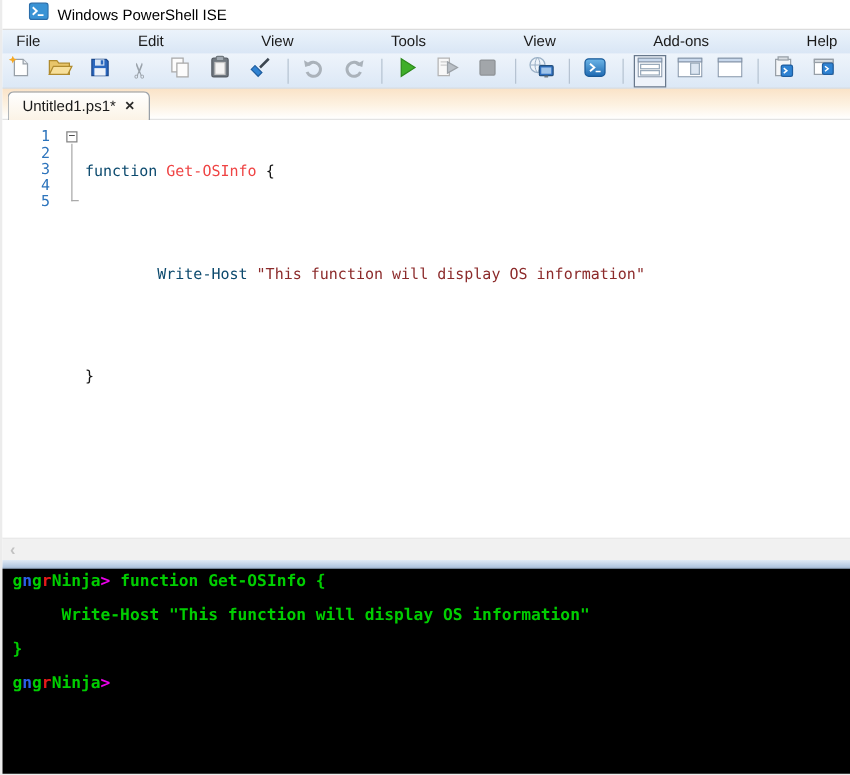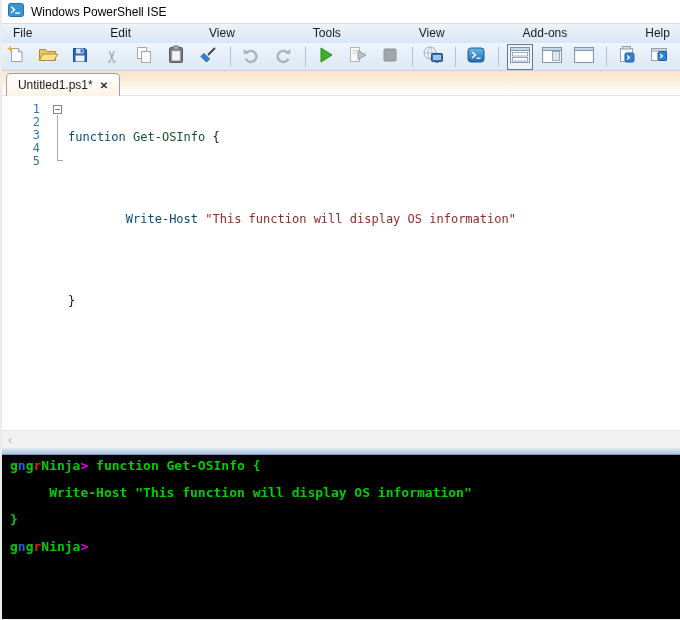--- a/index.html
+++ b/index.html
@@ -1,21 +1,21 @@
 <!DOCTYPE html>
 <html><head>
 <meta charset="utf-8">
 <style>
   * { margin:0; padding:0; box-sizing:border-box; }
   html,body { width:680px; height:620px; overflow:hidden; }
   body { font-family:"Liberation Sans", sans-serif; background:#fff; }
   .window { position:relative; width:680px; height:620px; border-left:2px solid #ececec; border-bottom:2px solid #ececec; }
 
   
-  .titlebar { height:24px; background:#ffffff; border-bottom:1px solid #dcdcdc; display:flex; align-items:center; gap:7px; padding-left:6px; }
+  .titlebar { height:24px; background:#ffffff; border-bottom:1px solid #dcdcdc; display:flex; align-items:center; gap:7px; padding-left:21px; }
   .titlebar .title { font-size:12px; color:#000; }
 
   
   .menubar { height:19px; background:linear-gradient(#ebf3fb,#d9e6f5); display:flex; align-items:center; font-size:12px; color:#1a1a1a; padding-left:1px;justify-content:space-between; }
   .menu-item { padding:2px 10px 3px 10px; cursor:default; }
 
   
   .toolbar { height:28px; background:linear-gradient(#eef4fb,#dce8f6); border-bottom:1px solid #c6d2e0; display:flex; align-items:center; padding-left:3px; }
   .tb-btn { width:26px; height:24px; display:flex; align-items:center; justify-content:center; margin-right:10px; }
   .tb-btn.sel { border:1px solid #68788c; background:#eef3fa; width:30px; height:26px; margin-right:8px; }
@@ -26,21 +26,21 @@
   .tabrow { height:25px; background:linear-gradient(#fae3c8,#fdf2e2 55%,#ffffff); position:relative; border-bottom:1px solid #e3e3e3; }
   .tab { position:absolute; left:4px; top:2px; height:23px; width:114px; background:linear-gradient(#ffffff,#fbf3e6); border:1px solid #99a0a8; border-bottom:none; border-radius:5px 5px 0 0; display:flex; align-items:center; justify-content:center; gap:7px; font-size:12px; color:#1a1a1a; }
   .tab-close { font-size:10px; font-weight:bold; color:#2a2a2a; }
 
   
   .editor { height:334px; background:#fff; position:relative; font-family:"DejaVu Sans Mono", monospace; font-size:12px; }
   .gutter { position:absolute; left:0; top:7px; width:38px; text-align:right; color:#2d74bc; }
   .gutter div { height:13px; line-height:13px; }
   .code { position:absolute; left:66px; top:7px; white-space:pre; color:#141414; }
   .code div { height:13px; line-height:13px; }
-  .kw { color:#0c4a6e; } .fn { color:#14532d; } .str { color:#8c2b2b; }
+  .kw { color:#0c4a6e; } .fn { color:#ef4444; } .str { color:#8c2b2b; }
   .fold-box { position:absolute; left:51px; top:9px; width:9px; height:9px; border:1px solid #848484; background:#fff; font-size:9px; line-height:7px; text-align:center; color:#444; }
   .fold-line { position:absolute; left:55px; top:19px; width:6px; height:46px; border-left:1px solid #aaa; border-bottom:1px solid #aaa; }
 
   
   .hscroll { height:18px; background:#f1f1f1; border-top:1px solid #e6e6e6; display:flex; align-items:center; padding-left:6px; }
   .scroll-arrow { color:#c2c2c2; font-size:13px; font-weight:bold; line-height:1; }
 
   
   .splitter { height:7px; background:linear-gradient(#e0eaf5,#aec4de); border-bottom:1px solid #7e99bb; }
 

